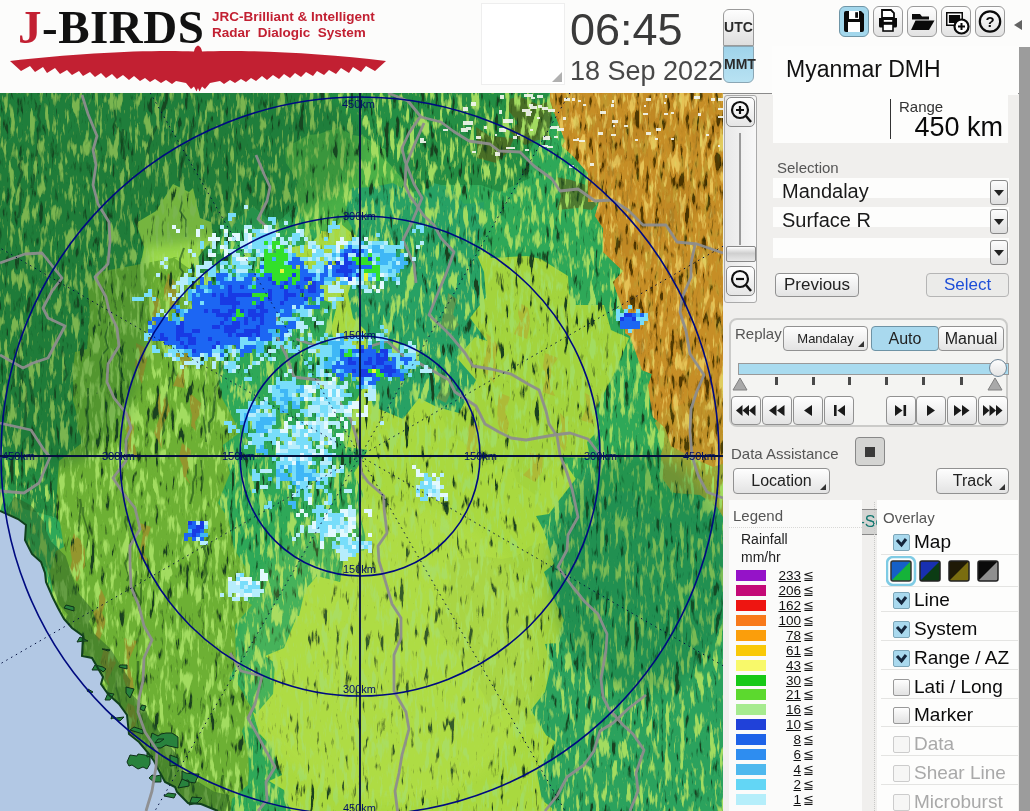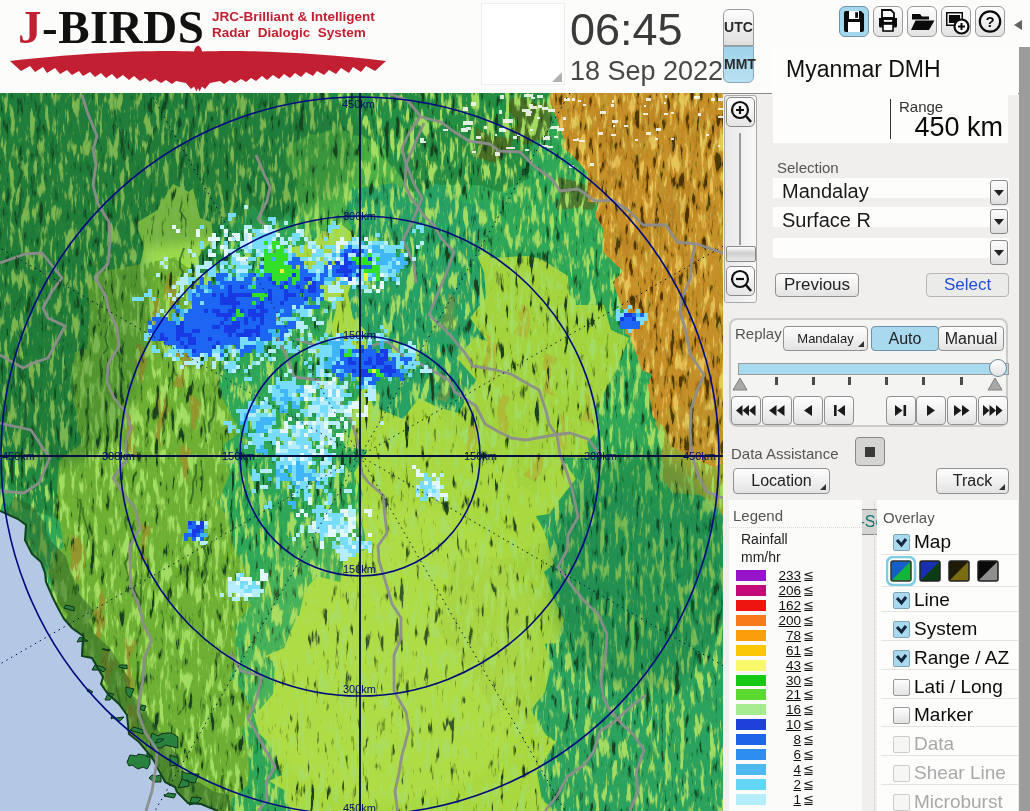--- a/index.html
+++ b/index.html
@@ -225,21 +225,21 @@
       <div class="num">206</div>
       <div class="leq">≦</div>
     </div>
     <div class="lrow" style="top:599.9px">
       <div class="bar" style="background:#ee1511"></div>
       <div class="num">162</div>
       <div class="leq">≦</div>
     </div>
     <div class="lrow" style="top:614.8px">
       <div class="bar" style="background:#f87a1b"></div>
-      <div class="num">200</div>
+      <div class="num">100</div>
       <div class="leq">≦</div>
     </div>
     <div class="lrow" style="top:629.7px">
       <div class="bar" style="background:#fb9e0b"></div>
       <div class="num">78</div>
       <div class="leq">≦</div>
     </div>
     <div class="lrow" style="top:644.6px">
       <div class="bar" style="background:#f9c908"></div>
       <div class="num">61</div>

